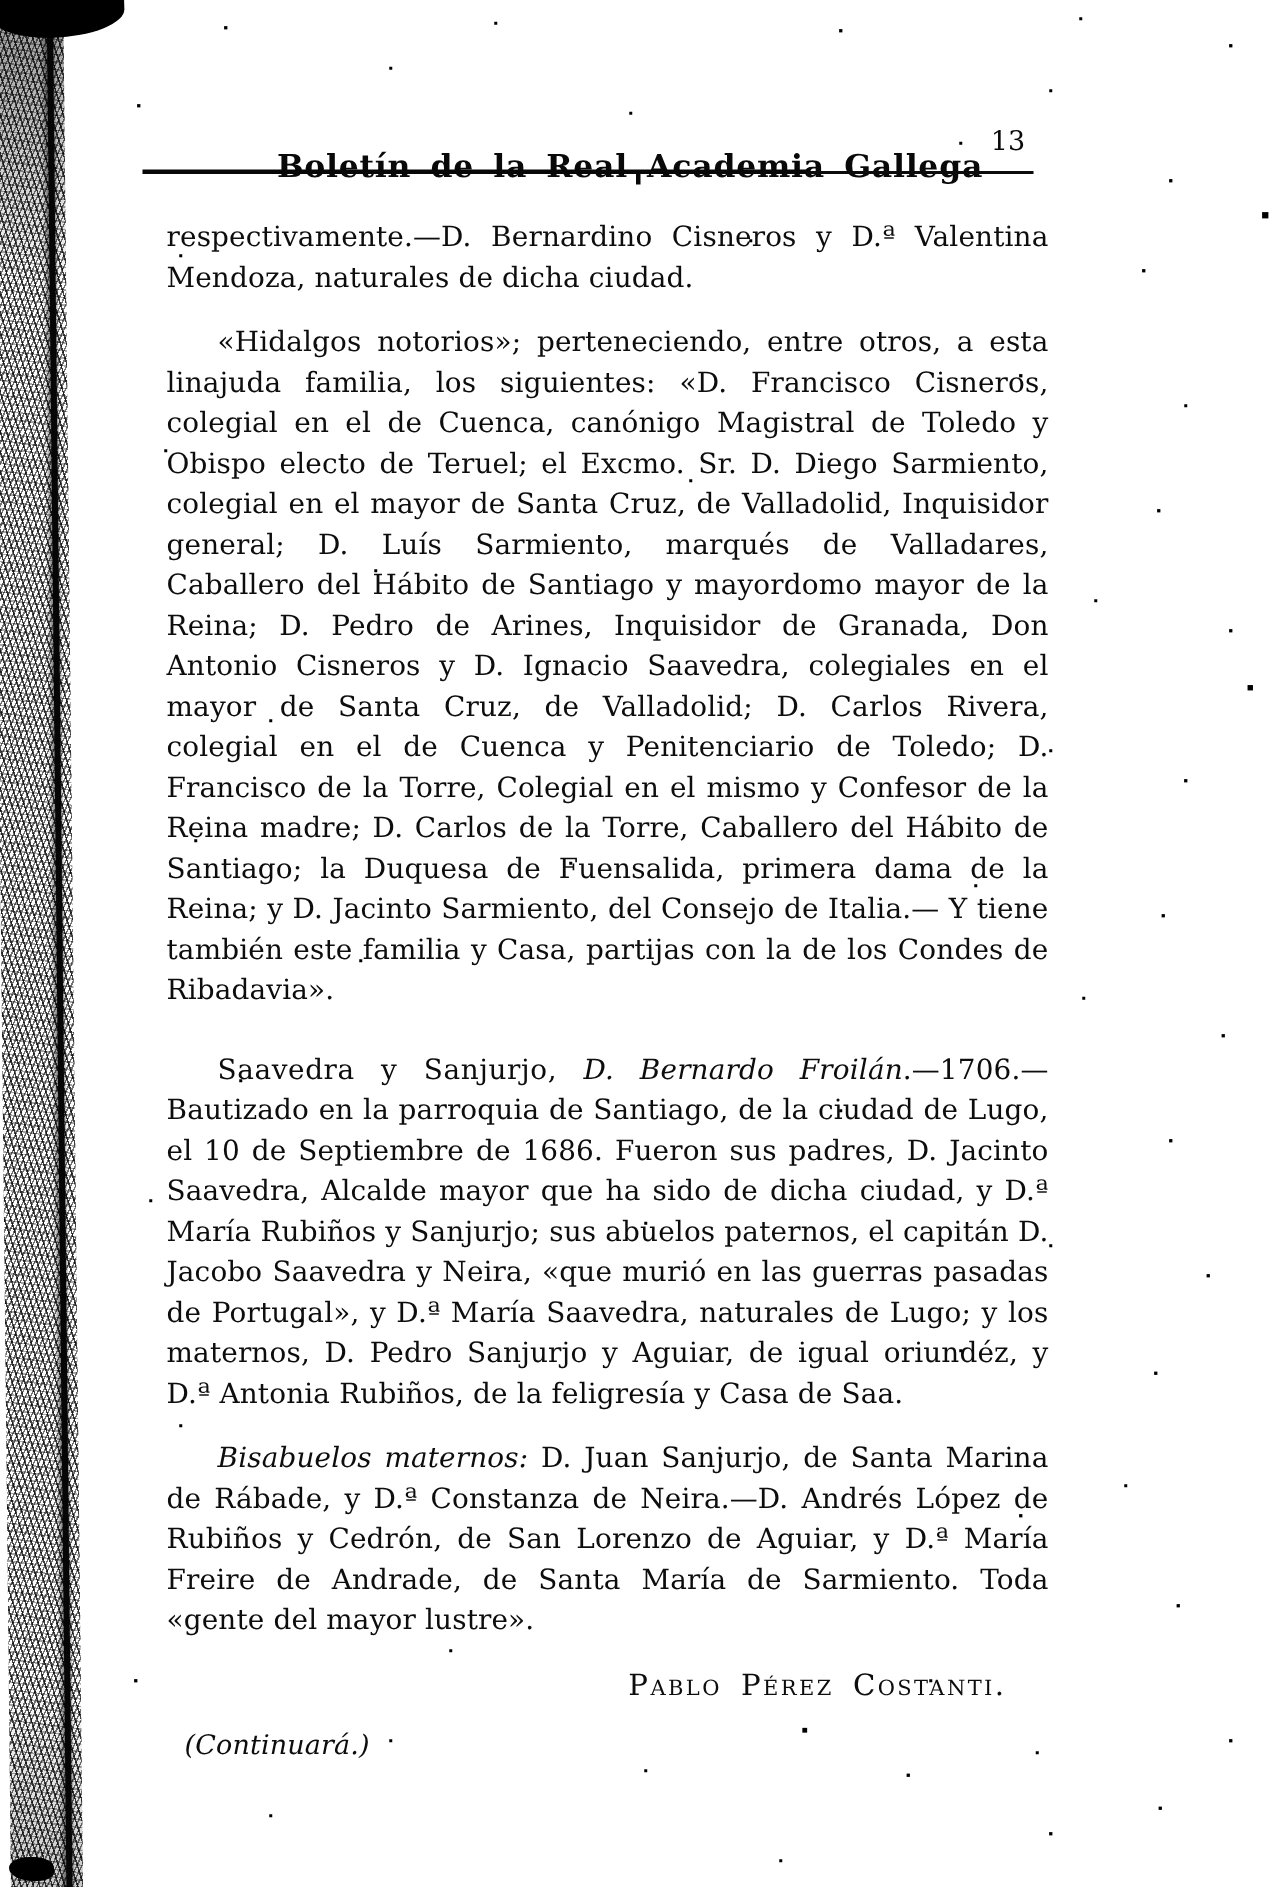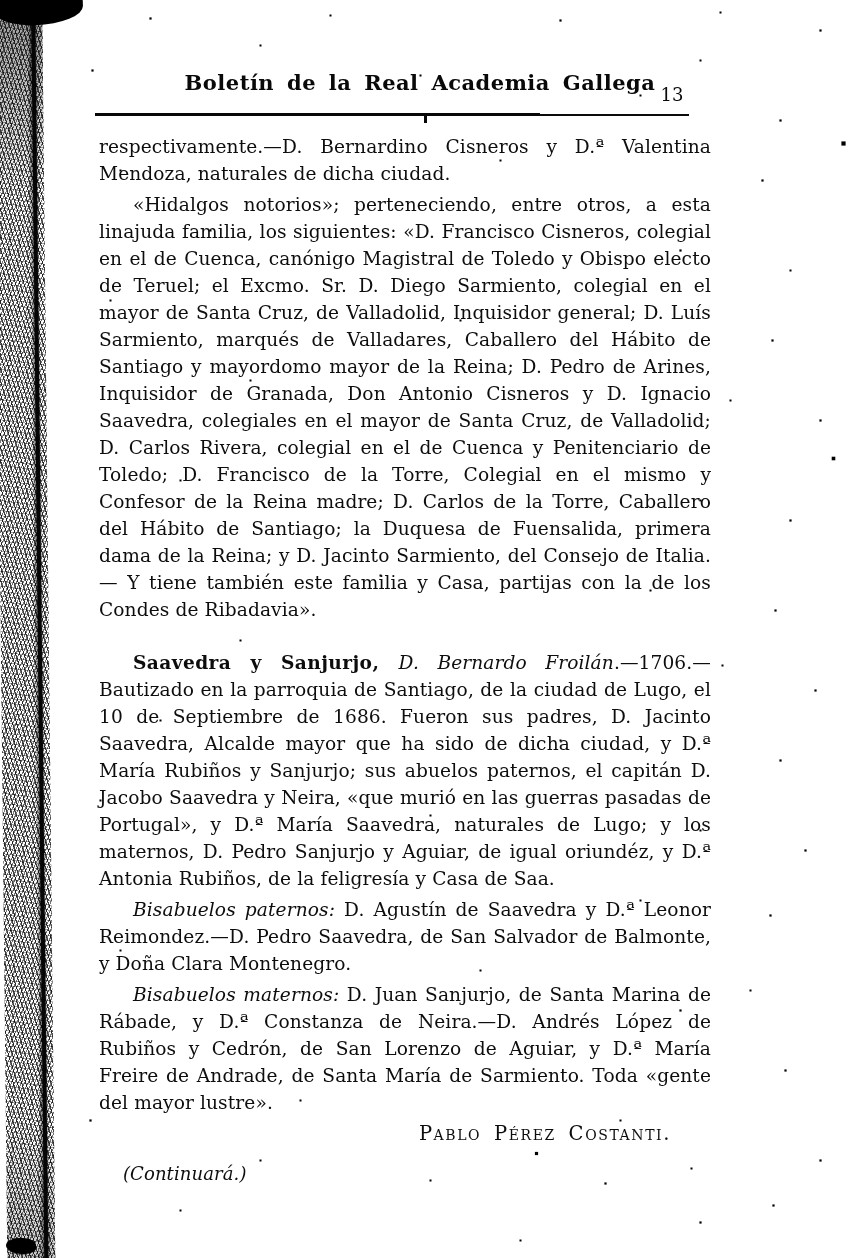--- a/index.html
+++ b/index.html
@@ -55,42 +55,42 @@
       200px 880px 0 0.5px #000, 640px 900px 0 0.5px #000, 770px 915px 0 0.6px #000,
       120px 950px 0 0.5px #000, 480px 970px 0 0.5px #000, 750px 990px 0 0.5px #000,
       680px 1010px 0 0.6px #000, 785px 1070px 0 0.6px #000, 300px 1100px 0 0.5px #000,
       620px 1120px 0 0.5px #000, 90px 1120px 0 0.6px #000, 536px 1153px 0 1.1px #000,
       605px 1183px 0 0.6px #000, 691px 1168px 0 0.5px #000, 773px 1205px 0 0.6px #000,
       430px 1180px 0 0.5px #000, 820px 1160px 0 0.6px #000, 180px 1210px 0 0.5px #000,
       700px 1222px 0 0.6px #000, 520px 1240px 0 0.5px #000, 260px 1160px 0 0.5px #000;
   }
   
   .journal-title{
-    position:absolute;left:95px;top:70px;width:650px;
+    position:absolute;left:95px;top:98px;width:650px;
     text-align:center;font-size:21px;font-weight:bold;
     letter-spacing:0.5px;word-spacing:5px;color:#090909;
   }
   .page-number{
     position:absolute;left:650px;top:84px;width:44px;
     text-align:center;font-size:18px;font-weight:normal;color:#090909;
   }
   .rule-thick{position:absolute;left:95px;top:113px;width:445px;height:3px;background:#070707;}
   .rule-thin{position:absolute;left:538px;top:114px;width:151px;height:2px;background:#0b0b0b;}
   .rule-tick{position:absolute;left:424px;top:116px;width:3px;height:7px;background:#070707;}
   
   .page-content{
     position:absolute;left:95px;top:129px;width:620px;
     font-size:18.6px;line-height:27px;text-align:justify;
     letter-spacing:0.1px;
   }
-  .para{margin:4px;text-indent:34px;}
+  .para{margin:16px;text-indent:34px;}
   .para.first{text-indent:0;}
   .para.entry{margin-top:26px;}
   .rit{font-style:italic;}
-  .rbold{font-weight:bold;letter-spacing:0.4px;}
+  .rbold{font-weight:normal;letter-spacing:0.4px;}
   .signature{
     text-align:right;padding-right:44px;
     font-variant:small-caps;letter-spacing:1.6px;word-spacing:5px;font-size:19.5px;
   }
   .continuation{
     margin-top:13px;font-style:italic;text-indent:28px;font-size:18px;
   }
 </style>
 </head>
 <body>
@@ -117,23 +117,20 @@
 
 
   <p class="para">
     <span class="rn">«Hidalgos notorios»; perteneciendo, entre otros, a esta linajuda familia, los siguientes: «D. Francisco Cisneros, colegial en el de Cuenca, canónigo Magistral de Toledo y Obispo electo de Teruel; el Excmo. Sr. D. Diego Sarmiento, colegial en el mayor de Santa Cruz, de Valladolid, Inquisidor general; D. Luís Sarmiento, marqués de Valladares, Caballero del Hábito de Santiago y mayordomo mayor de la Reina; D. Pedro de Arines, Inquisidor de Granada, Don Antonio Cisneros y D. Ignacio Saavedra, colegiales en el mayor de Santa Cruz, de Valladolid; D. Carlos Rivera, colegial en el de Cuenca y Penitenciario de Toledo; D. Francisco de la Torre, Colegial en el mismo y Confesor de la Reina madre; D. Carlos de la Torre, Caballero del Hábito de Santiago; la Duquesa de Fuensalida, primera dama de la Reina; y D. Jacinto Sarmiento, del Consejo de Italia.— Y tiene también este familia y Casa, partijas con la de los Condes de Ribadavia».</span>
   </p>
 
   <p class="para entry">
     <span class="rbold">Saavedra y Sanjurjo, </span><span class="rit">D. Bernardo Froilán</span><span class="rn">.—1706.—Bautizado en la parroquia de Santiago, de la ciudad de Lugo, el 10 de Septiembre de 1686. Fueron sus padres, D. Jacinto Saavedra, Alcalde mayor que ha sido de dicha ciudad, y D.ª María Rubiños y Sanjurjo; sus abuelos paternos, el capitán D. Jacobo Saavedra y Neira, «que murió en las guerras pasadas de Portugal», y D.ª María Saavedra, naturales de Lugo; y los maternos, D. Pedro Sanjurjo y Aguiar, de igual oriundéz, y D.ª Antonia Rubiños, de la feligresía y Casa de Saa.</span>
   </p>
 
-  <p class="para">
-    <span class="rit">Bisabuelos paternos:</span><span class="rn"> D. Agustín de Saavedra y D.ª Leonor Reimondez.—D. Pedro Saavedra, de San Salvador de Balmonte, y Doña Clara Montenegro.</span>
-  </p>
 
   <p class="para">
     <span class="rit">Bisabuelos maternos:</span><span class="rn"> D. Juan Sanjurjo, de Santa Marina de Rábade, y D.ª Constanza de Neira.—D. Andrés López de Rubiños y Cedrón, de San Lorenzo de Aguiar, y D.ª María Freire de Andrade, de Santa María de Sarmiento. Toda «gente del mayor lustre».</span>
   </p>
 
   <div class="signature">Pablo Pérez Costanti.</div>
 
   <div class="continuation">(Continuará.)</div>
 
 </div>

